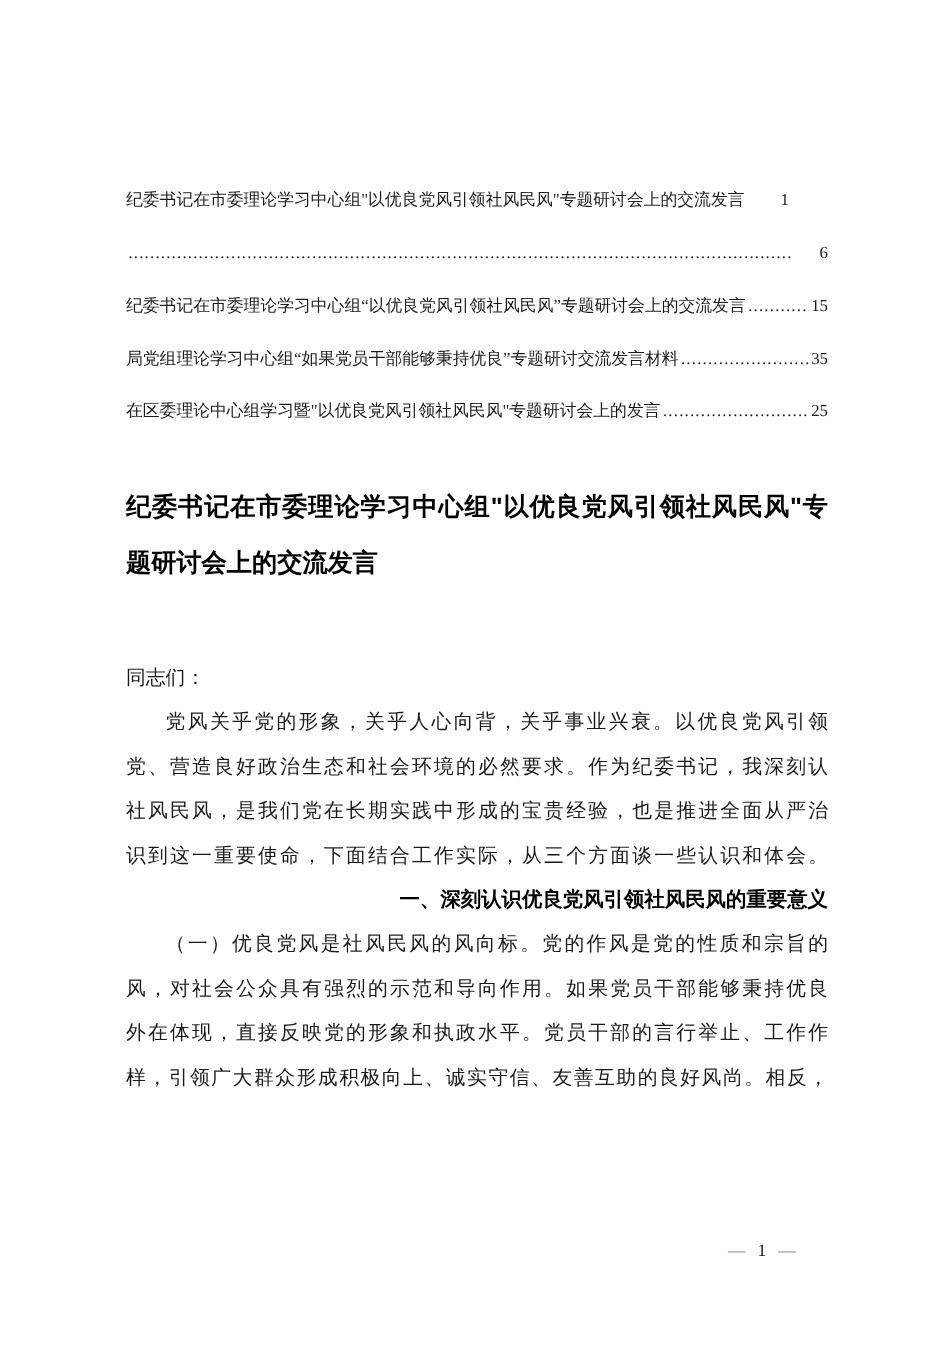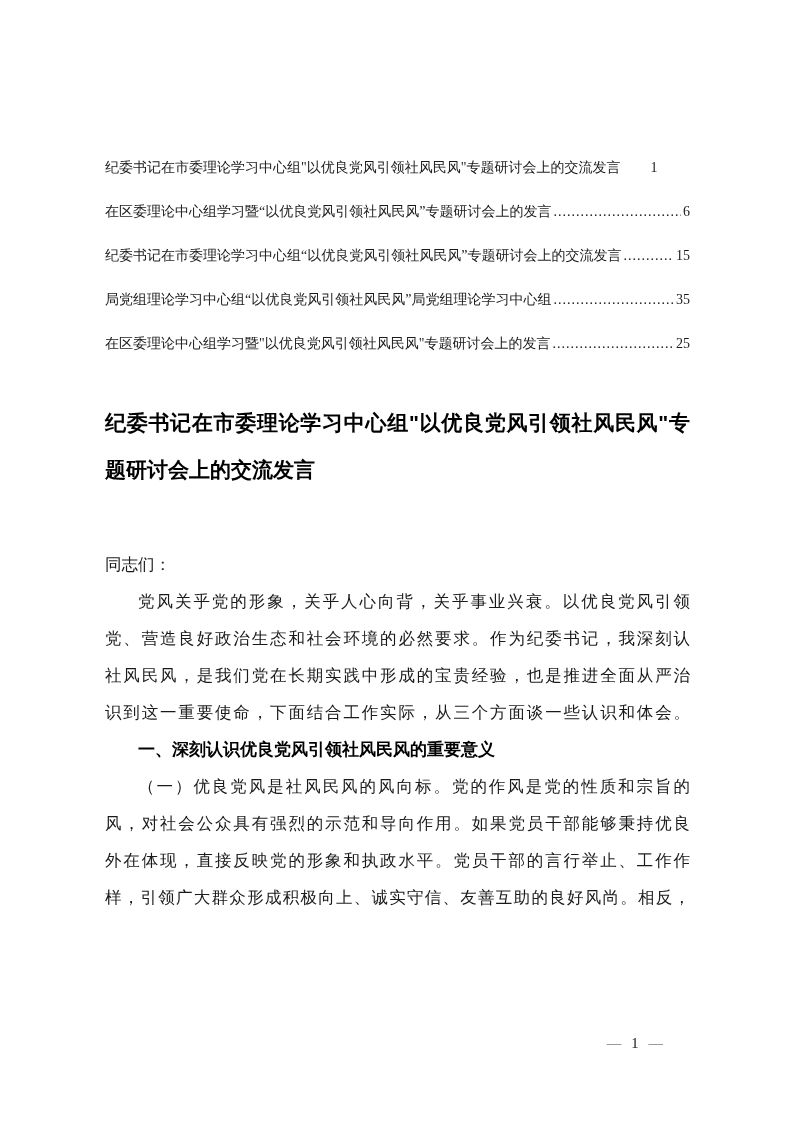--- a/index.html
+++ b/index.html
@@ -75,21 +75,21 @@
     text-align-last: left;
   }
   .indent { text-indent: 33px; }
   .section-heading {
     font-family: "Liberation Sans", "DejaVu Sans", sans-serif;
     font-size: 17px;
     font-weight: bold;
     line-height: 37px;
     margin: 0;
     text-indent: 33px;
-    text-align: left;
+    text-align: right;
     color: #000000;
   }
   .lead-bold { font-weight: normal; }
 
   
   .footer {
     position: absolute;
     bottom: 70px;
     right: 130px;
     font-size: 14.5px;
@@ -107,31 +107,30 @@
 <div class="page">
   <div class="content">
 
     <nav class="toc">
       <div class="toc-row">
         <span class="toc-title">纪委书记在市委理论学习中心组"以优良党风引领社风民风"专题研讨会上的交流发言</span>
         <span class="leader gap"></span>
         <span class="toc-page">1</span>
       </div>
       <div class="toc-row">
-        <span class="toc-title">在区委理论中心组学习暨“以优良党风引领社风民风”专题研讨会上的发言</span>
         <span class="leader dots"></span>
         <span class="toc-page">6</span>
       </div>
       <div class="toc-row">
         <span class="toc-title">纪委书记在市委理论学习中心组“以优良党风引领社风民风”专题研讨会上的交流发言</span>
         <span class="leader dots"></span>
         <span class="toc-page">15</span>
       </div>
       <div class="toc-row">
-        <span class="toc-title">局党组理论学习中心组“以优良党风引领社风民风”局党组理论学习中心组</span>
+        <span class="toc-title">局党组理论学习中心组“如果党员干部能够秉持优良”专题研讨交流发言材料</span>
         <span class="leader dots"></span>
         <span class="toc-page">35</span>
       </div>
       <div class="toc-row">
         <span class="toc-title">在区委理论中心组学习暨"以优良党风引领社风民风"专题研讨会上的发言</span>
         <span class="leader dots"></span>
         <span class="toc-page">25</span>
       </div>
     </nav>
 

